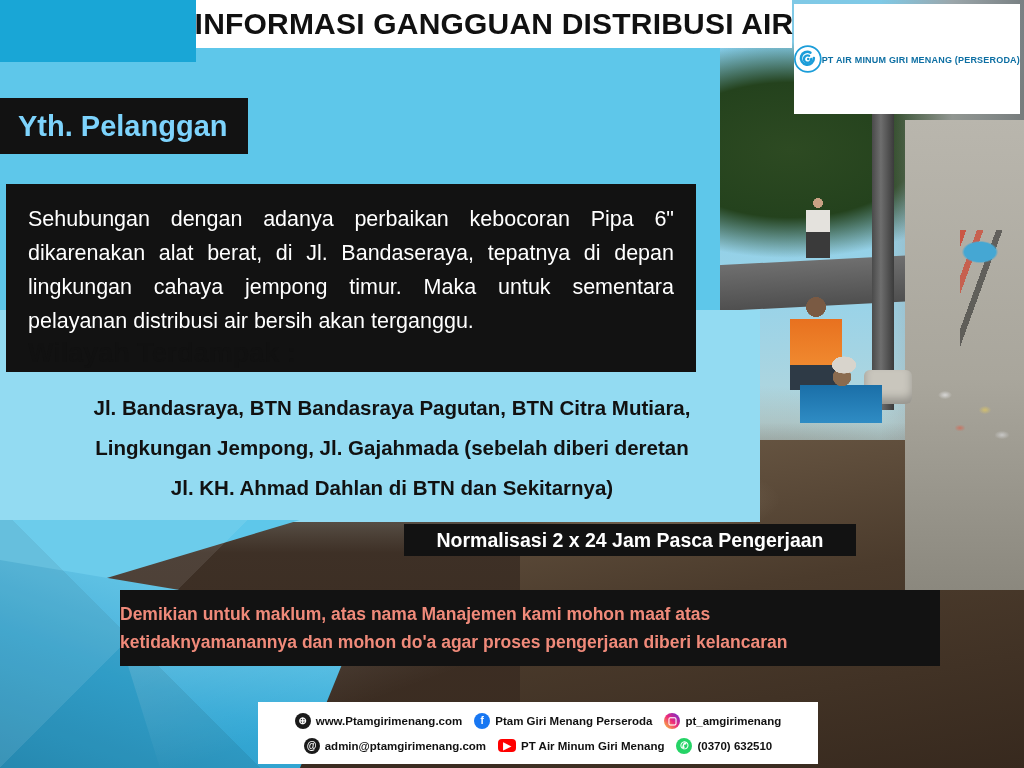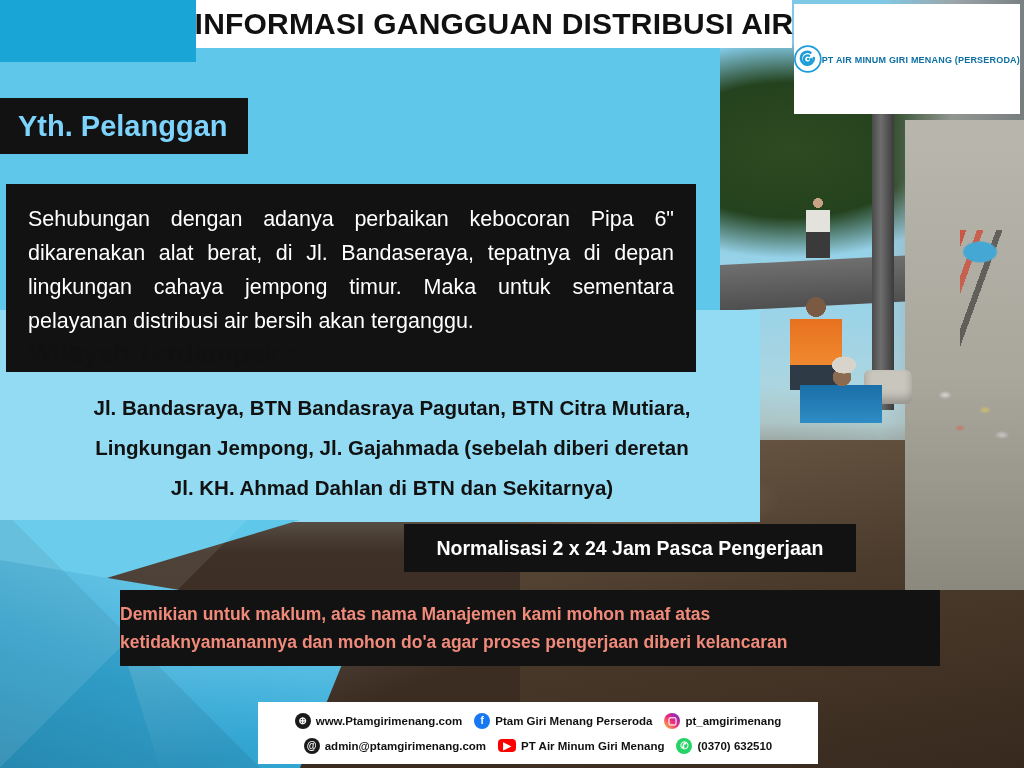--- a/index.html
+++ b/index.html
@@ -271,21 +271,21 @@
     font-size: 20.5px;
     font-weight: bold;
     color: #111111;
     line-height: 40px;
   }
 
   
   .norm-box {
     position: absolute;
     left: 404px; top: 524px;
-    width: 452px; height: 48px;
+    width: 452px; height: 32px;
     background: #121212;
     display: flex;
     align-items: center;
     justify-content: center;
   }
   .norm-text {
     font-size: 19.5px;
     font-weight: bold;
     color: #ffffff;
   }

